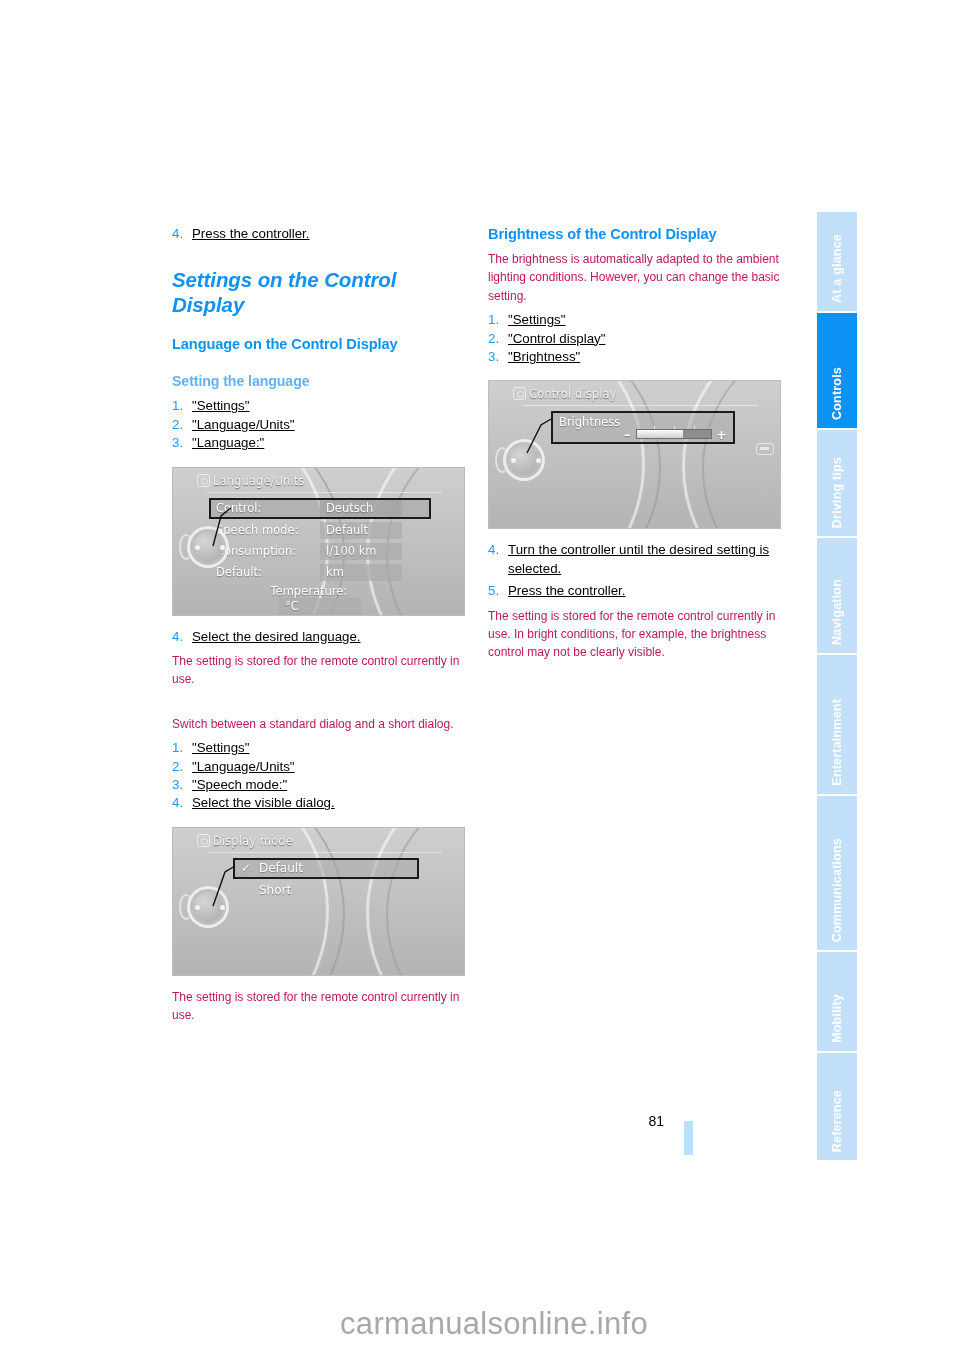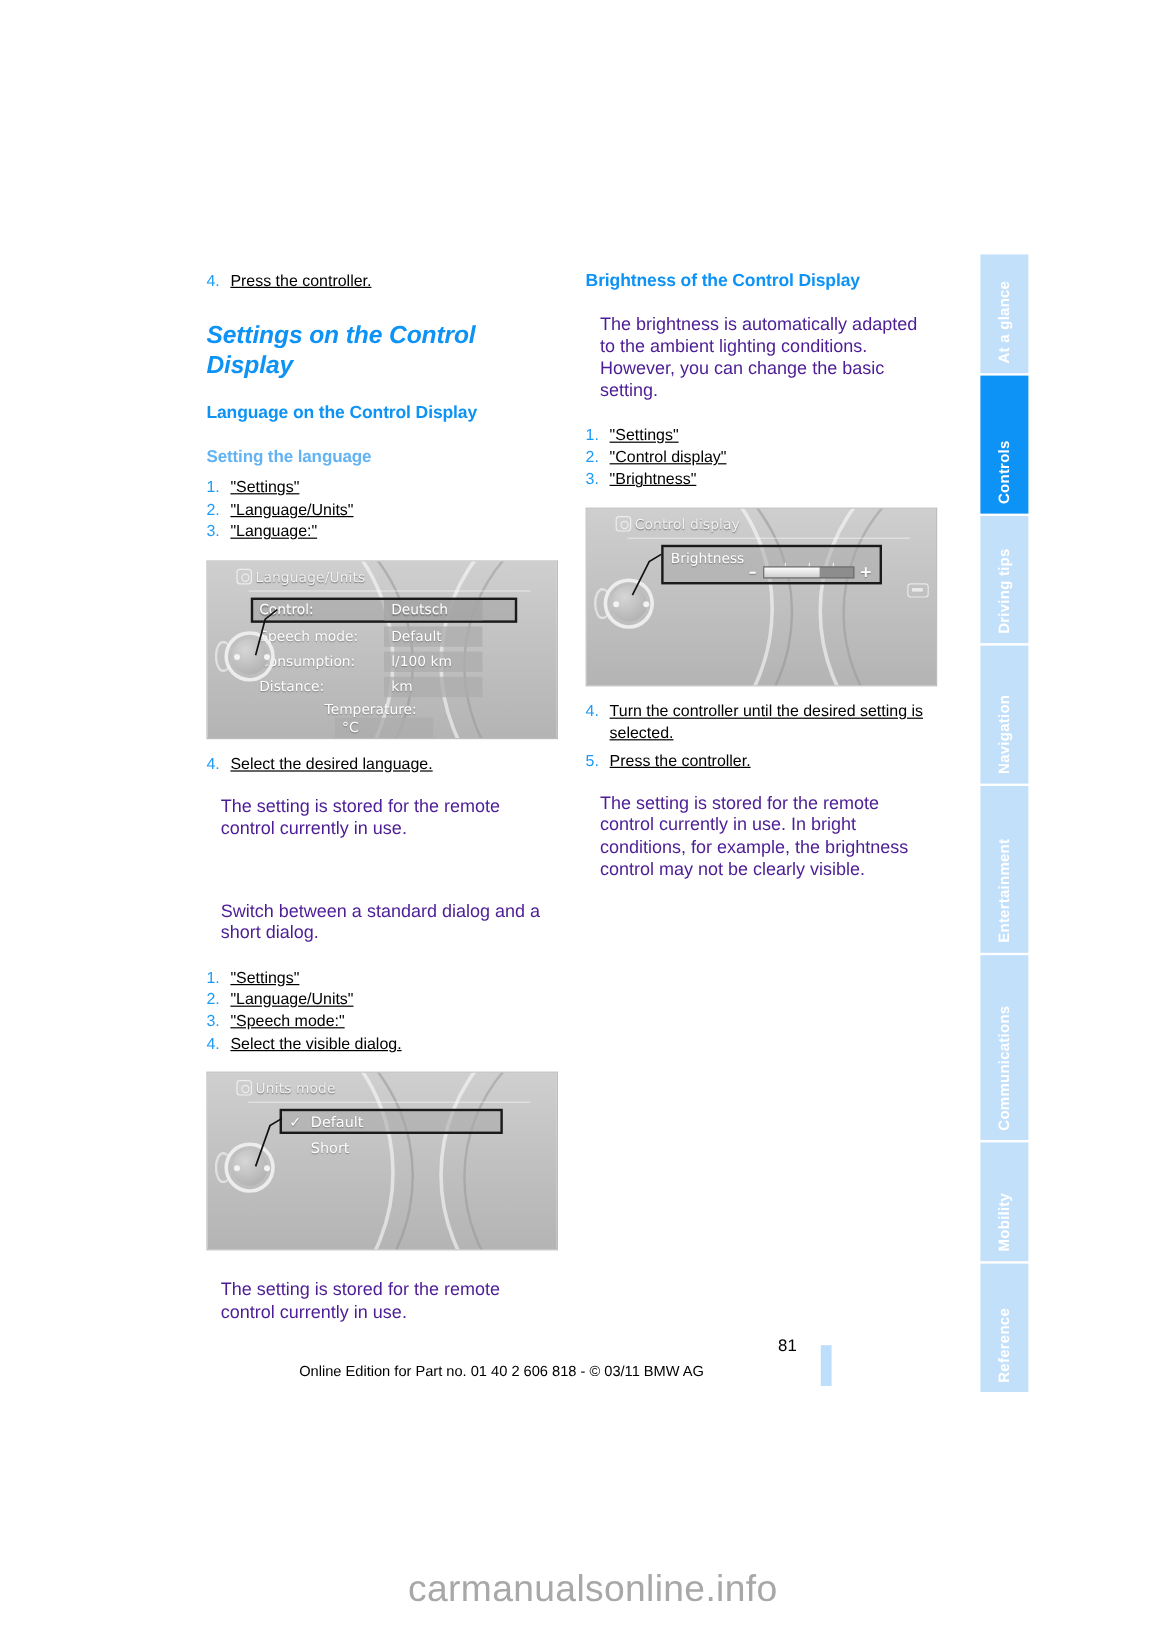--- a/index.html
+++ b/index.html
@@ -94,24 +94,24 @@
   }
   .h3 {
     color: #63b3f2;
     font-size: 14.2px;
     font-weight: bold;
     line-height: 19px;
     margin: 0;
     letter-spacing: -0.1px;
   }
   p.body {
-    font-size: 15px;
+    font-size: 12px;
     line-height: 18.4px;
-    margin: 12px;
-    color: #4c1d95;
+    margin: 0;
+    color: #be185d;
   }
 
   ol.steps {
     list-style: none;
     margin: 0;
     padding: 0;
     font-size: 13.3px;
     line-height: 18.4px;
   }
   ol.steps li {
@@ -474,21 +474,21 @@
       </div>
       <div class="menu-row" style="left:38px; top:53px; width:218px;">
         <span class="label">Speech mode:</span>
         <span class="value">Default</span>
       </div>
       <div class="menu-row" style="left:38px; top:74px; width:218px;">
         <span class="label">Consumption:</span>
         <span class="value">l/100 km</span>
       </div>
       <div class="menu-row" style="left:38px; top:95px; width:218px;">
-        <span class="label">Distance:</span>
+        <span class="label">Default:</span>
         <span class="value">km</span>
       </div>
       <div class="menu-row" style="left:38px; top:116px; width:218px;flex-direction:column;">
         <span class="label">Temperature:</span>
         <span class="value">°C</span>
       </div>
 
       <div class="knob-wrap">
         <div class="knob-side"></div>
         <div class="knob-ring"></div>
@@ -539,21 +539,21 @@
 
     <div class="sp-14"></div>
 
     <div class="figure">
       <div class="fig-arc arc-l1"></div>
       <div class="fig-arc arc-l2"></div>
       <div class="fig-arc arc-r1"></div>
       <div class="fig-arc arc-r2"></div>
 
       <div class="fig-gear"></div>
-      <div class="fig-title">Units mode</div>
+      <div class="fig-title">Display mode</div>
       <div class="fig-title-rule"></div>
 
       <div class="list-row sel" style="left:60px; top:30px; width:186px;">
         <span class="check">✓</span>
         <span class="txt2">Default</span>
       </div>
       <div class="list-row" style="left:62px; top:53px; width:182px;">
         <span class="check"></span>
         <span class="txt2">Short</span>
       </div>
@@ -648,16 +648,15 @@
         <span class="txt">Press the controller.</span>
       </li>
     </ol>
 
     <div class="sp-6"></div>
     <p class="body">The setting is stored for the remote control currently in use. In bright conditions, for example, the brightness control may not be clearly visible.</p>
   </div>
 
   <div class="footer-pageno">81</div>
   <div class="footer-bar"></div>
-  <div class="footer-edition">Online Edition for Part no. 01 40 2 606 818 - © 03/11 BMW AG</div>
 
   <div class="watermark">carmanualsonline.info</div>
 </div>
 
 </body></html>

